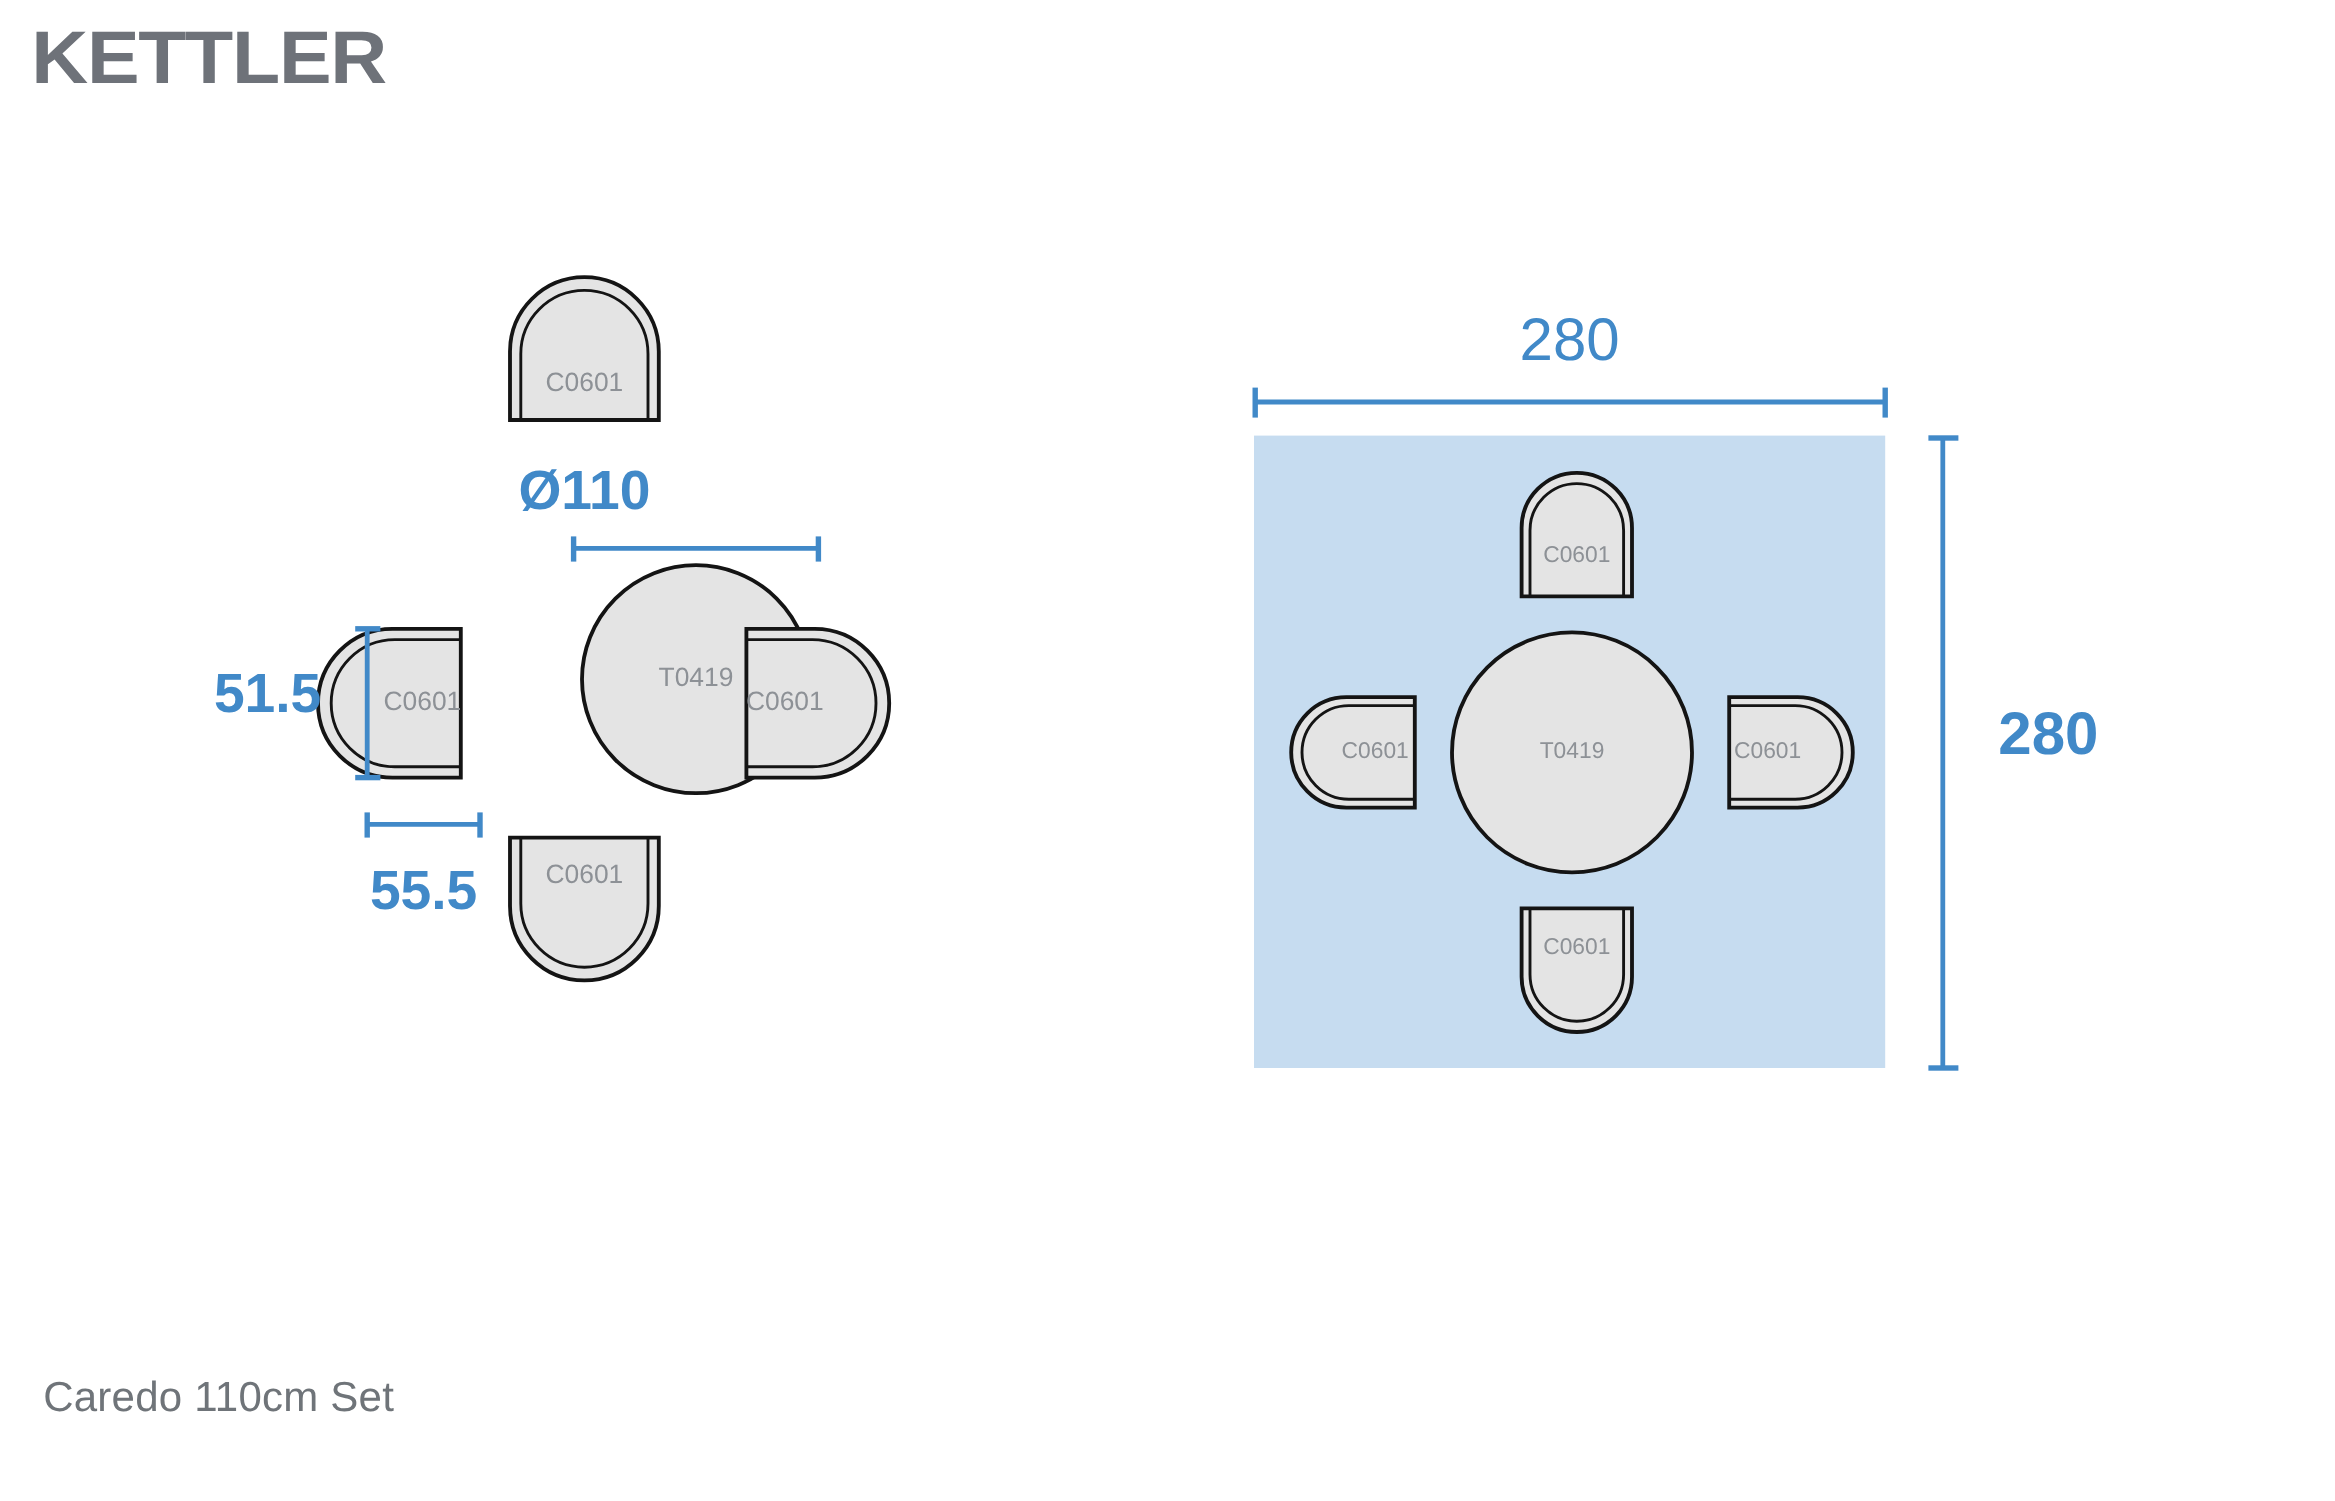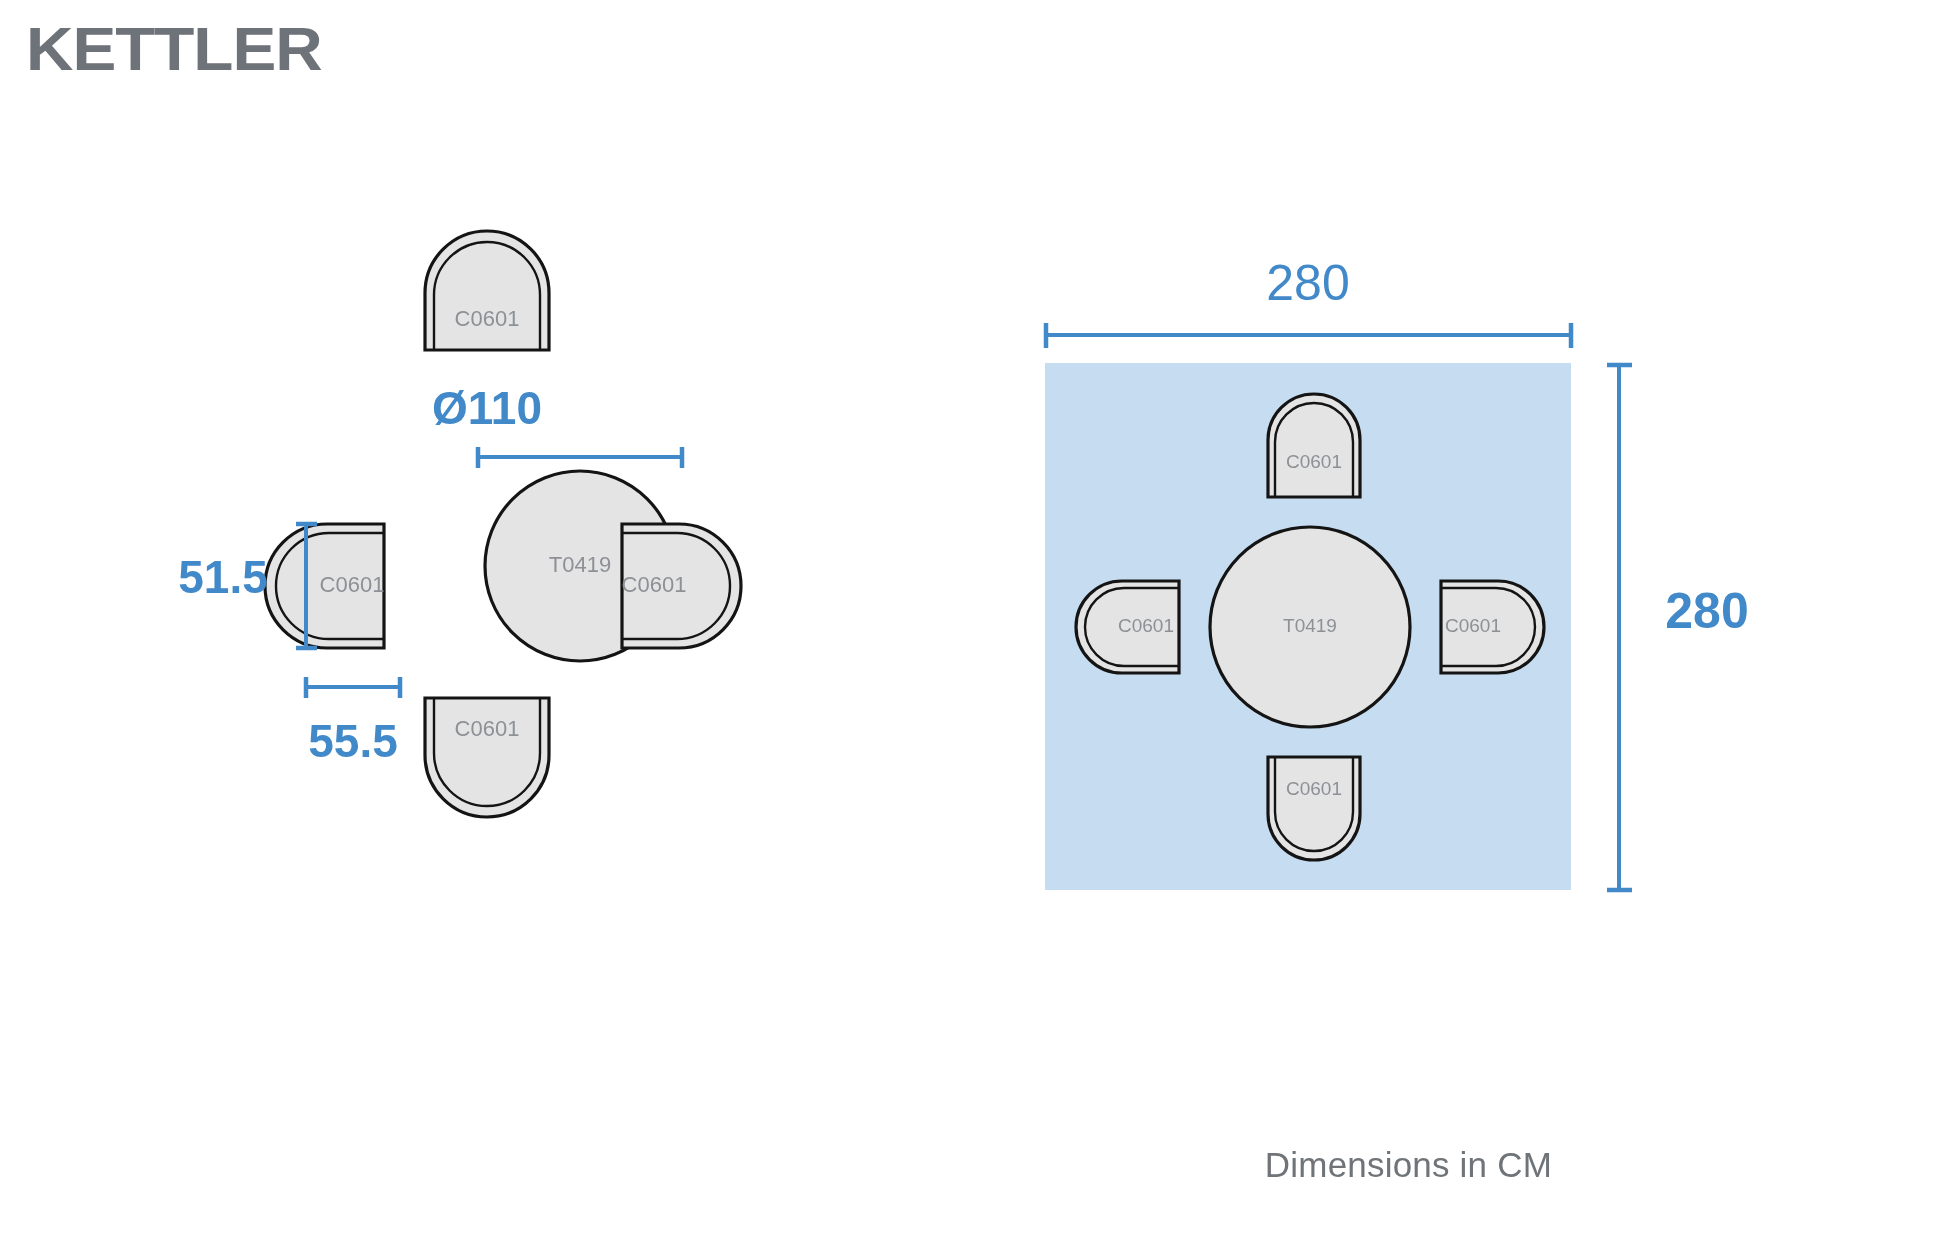--- a/index.html
+++ b/index.html
@@ -167,15 +167,15 @@
       <text class="part-label" x="1473" y="627" font-size="19">C0601</text>
     </g>
 
     <g>
       <path class="part-fill" d="M1268 757 L1268 814 A46 46 0 0 0 1360 814 L1360 757 Z"></path>
       <path class="part-inner" d="M1275 757 L1275 812 A39 39 0 0 0 1353 812 L1353 757"></path>
       <text class="part-label" x="1314" y="790" font-size="19">C0601</text>
     </g>
   </svg>
 
-  <div class="caption right">Dimensions in CM</div>
+  <div class="caption left">Caredo 110cm Set</div>
 
 </div>
 
 </body></html>

